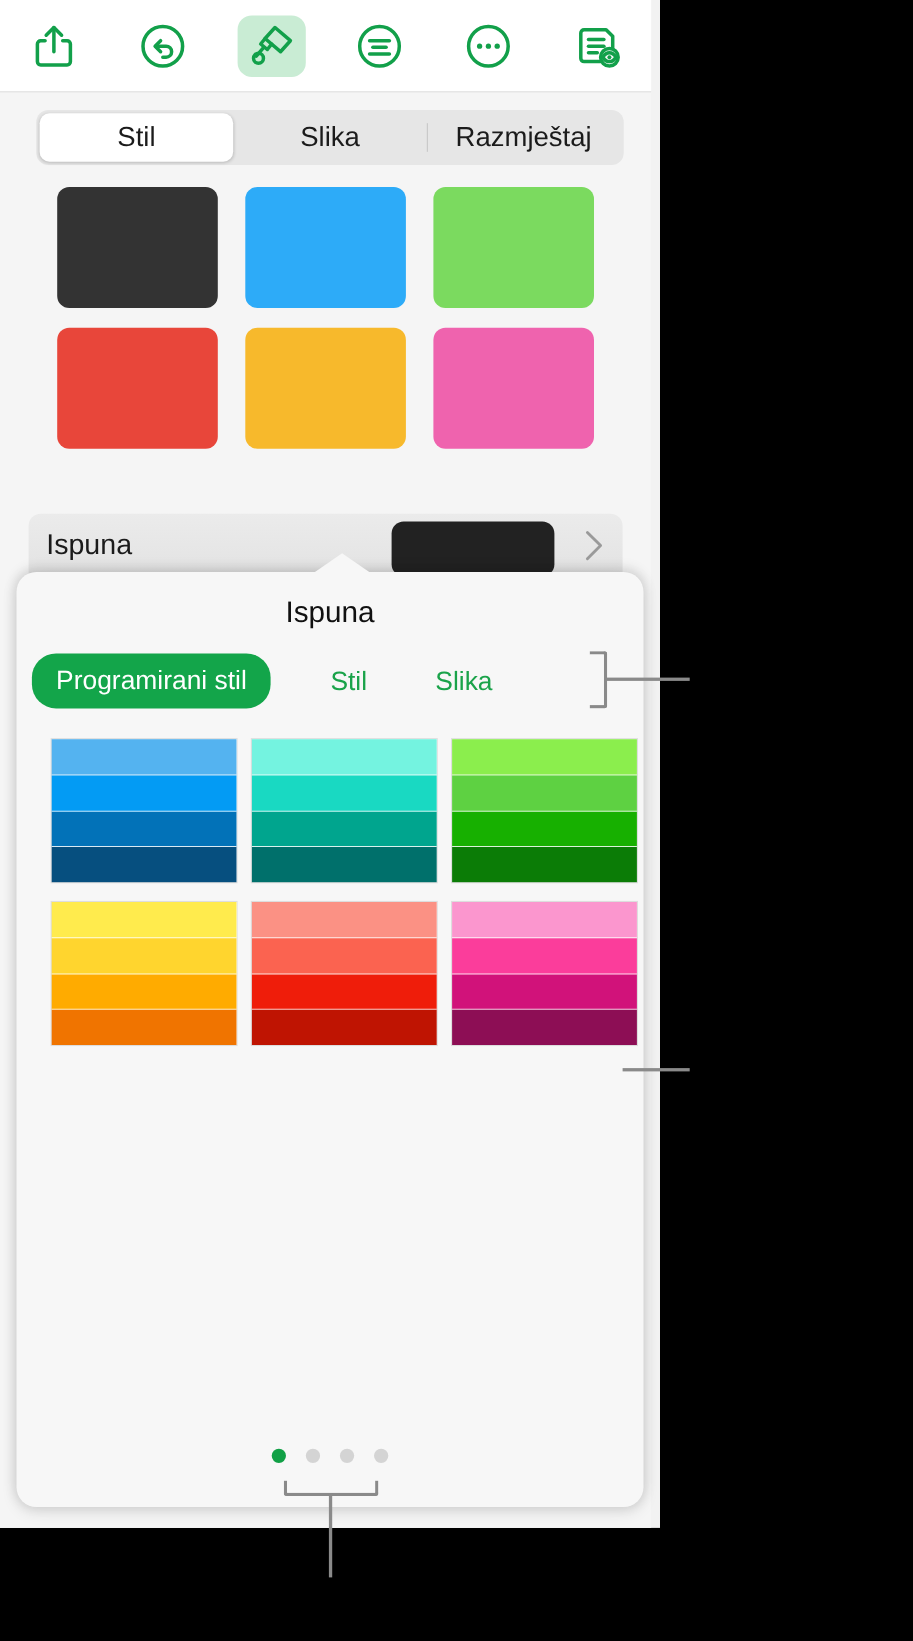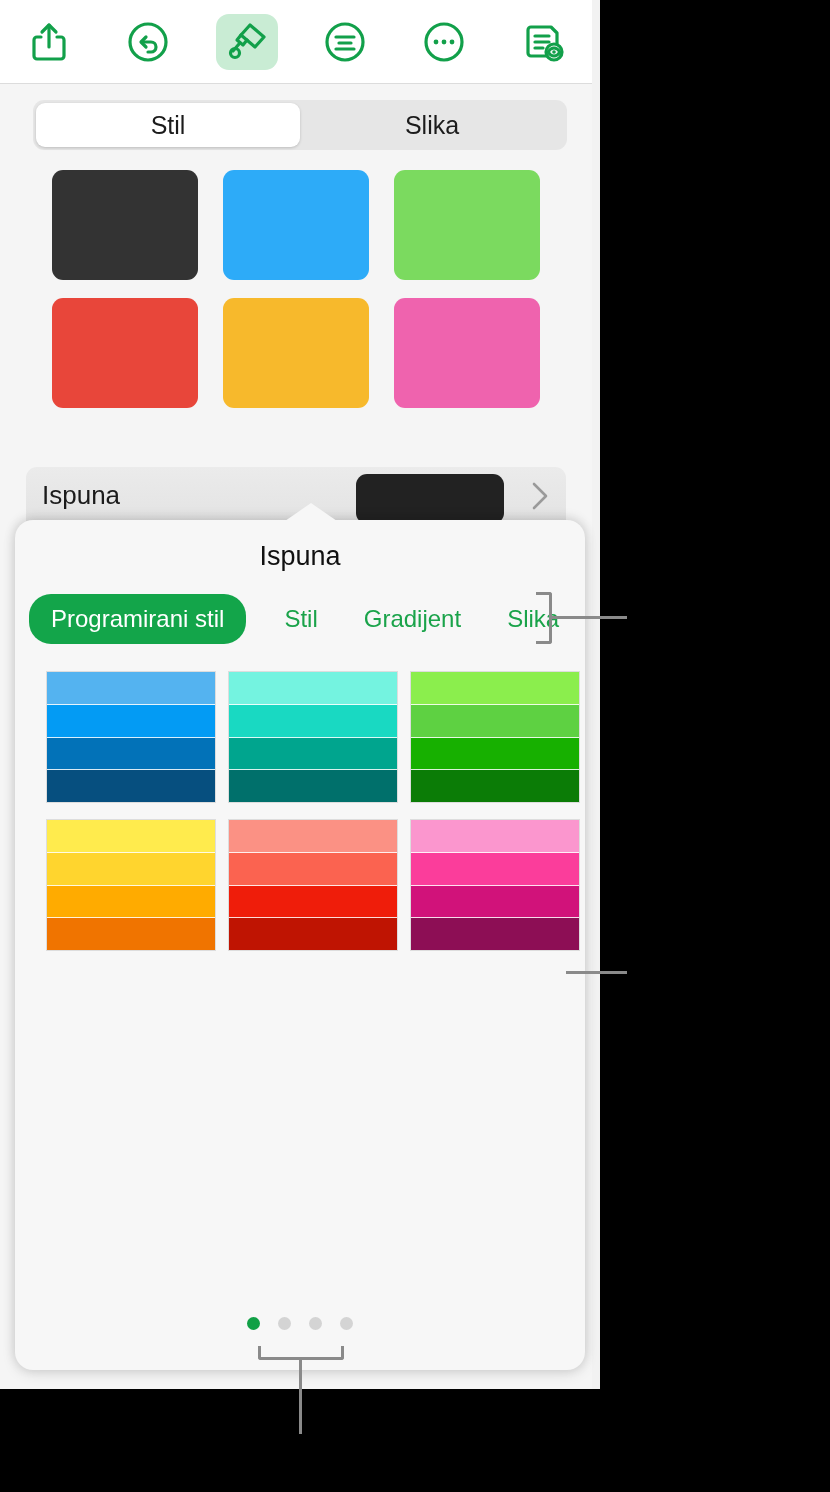--- a/index.html
+++ b/index.html
@@ -95,22 +95,22 @@
     position:absolute; left:270px; top:-17px;
     width:0;height:0;
     border-left:26px solid transparent;
     border-right:26px solid transparent;
     border-bottom:18px solid #f7f7f7;
   }
   .pop-title {
     text-align:center; font-size:27px; color:#111; padding-top:21px;
   }
   .pop-tabs {
-    display:flex; align-items:center; justify-content:flex-start;
-    padding: 22px 14px 0 14px; gap: 0;
+    display:flex; align-items:flex-end; justify-content:flex-start;
+    padding: 22px 14px 0 14px; gap: 16px;
   }
   .ptab {
     font-size:24px; color:#1aa34a; padding: 10px 16px; white-space:nowrap;
   }
   .ptab.active {
     background:#13a54a; color:#ffffff; border-radius:22px; padding:11px 22px;
   }
 
   
   .gradgrid {
@@ -218,20 +218,23 @@
       </div>
     </div>
 
     <div class="segwrap">
       <div class="seg active">
         <span>Stil</span>
       </div>
       <div class="seg">
         <span>Slika</span>
       </div>
+      <div class="seg divider">
+        <span>Razmještaj</span>
+      </div>
     </div>
 
     <div class="stylegrid">
       <div class="style-sw" style="background:#333333"></div>
       <div class="style-sw" style="background:#2dabf8"></div>
       <div class="style-sw" style="background:#7bda5f"></div>
       <div class="style-sw" style="background:#e8463a"></div>
       <div class="style-sw" style="background:#f7b92c"></div>
       <div class="style-sw" style="background:#ef63ae"></div>
     </div>
@@ -255,23 +258,20 @@
     <div class="pop-title">Ispuna</div>
 
     <div class="pop-tabs">
       <div class="ptab active">
         <span>Programirani stil</span>
       </div>
       <div class="ptab" style="margin-left:22px">
         <span>Stil</span>
       </div>
       <div class="ptab" style="margin-left:14px">
-        <span>Gradijent</span>
-      </div>
-      <div class="ptab" style="margin-left:14px">
         <span>Slika</span>
       </div>
     </div>
 
     <div class="gradgrid" id="gradgrid">
         <div class="grad-cell">
           <span style="background: linear-gradient(rgb(84, 179, 240), rgb(84, 179, 240)); border-bottom: 1px solid rgba(255, 255, 255, 0.85);"></span>
           <span style="background: linear-gradient(rgb(3, 155, 244), rgb(3, 155, 244)); border-bottom: 1px solid rgba(255, 255, 255, 0.85);"></span>
           <span style="background: linear-gradient(rgb(2, 114, 184), rgb(2, 114, 184)); border-bottom: 1px solid rgba(255, 255, 255, 0.85);"></span>
           <span style="background: linear-gradient(rgb(6, 79, 127), rgb(6, 79, 127)); border-bottom: none;"></span>

